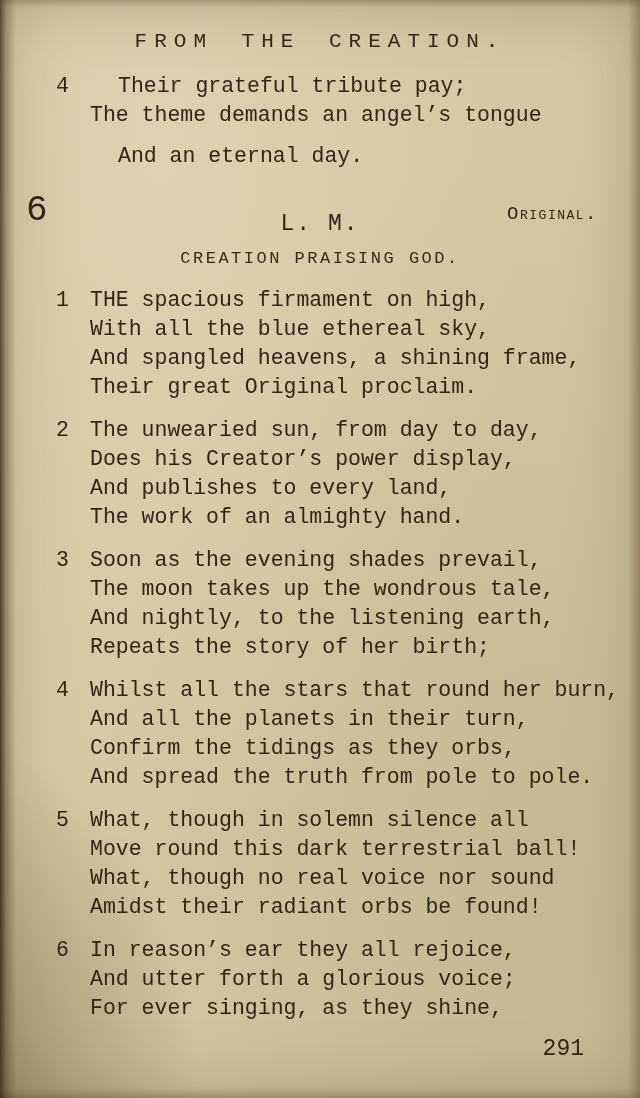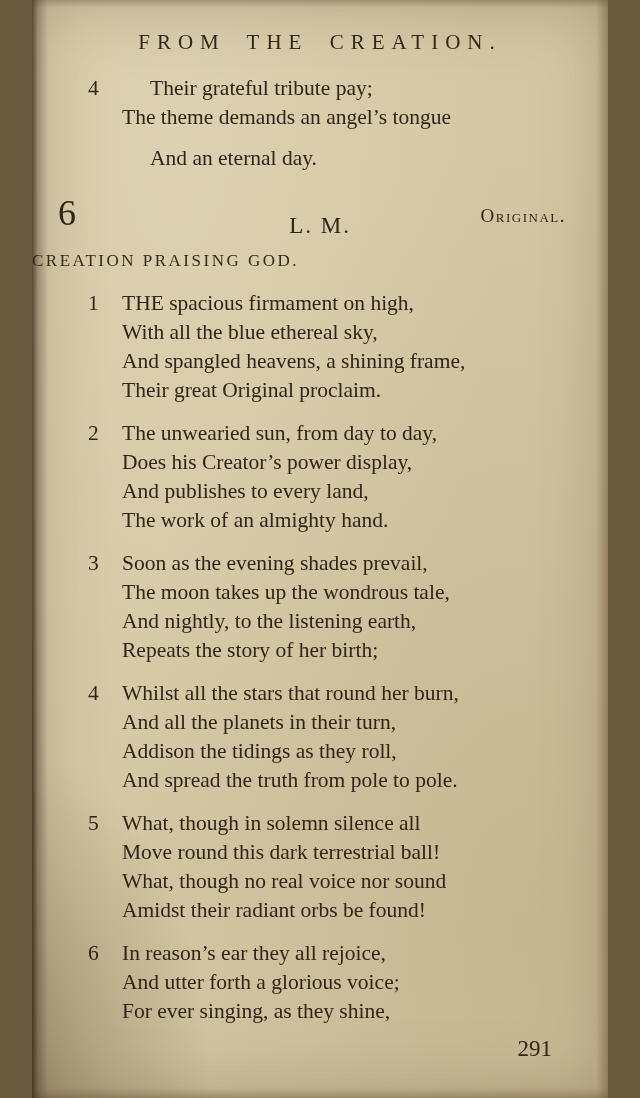--- a/index.html
+++ b/index.html
@@ -1,32 +1,32 @@
 <!DOCTYPE html>
 <html><head>
 <meta charset="utf-8">
 <style>
   html, body { margin: 0; padding: 0; background: #6b5b3e; }
   .page {
     position: relative;
-    width: 576px;
+    width: 640px;
     height: 1098px;
     margin: 0 auto;
     overflow: hidden;
     background-color: #d4c7a3;
     background-image:
       radial-gradient(ellipse at 25% 12%, rgba(255,250,235,0.20), transparent 55%),
       radial-gradient(ellipse at 85% 85%, rgba(125,100,60,0.16), transparent 60%),
       radial-gradient(ellipse at 0% 100%, rgba(70,52,28,0.35), transparent 22%),
       linear-gradient(90deg, rgba(52,38,20,0.9) 0px, rgba(52,38,20,0.35) 6px, rgba(52,38,20,0) 16px),
       linear-gradient(270deg, rgba(110,90,55,0.5) 0px, rgba(110,90,55,0) 12px),
       linear-gradient(180deg, rgba(80,62,34,0.35) 0px, rgba(80,62,34,0) 8px),
       linear-gradient(0deg, rgba(80,62,34,0.30) 0px, rgba(80,62,34,0) 10px);
     box-shadow: inset 0 0 70px rgba(95,75,42,0.35);
-    font-family: Liberation Serif, serif;
+    font-family: Liberation Mono, monospace;
     color: #2f2518;
   }
   .running-head {
     padding-top: 30px;
     text-align: center;
     font-size: 21px;
     letter-spacing: 7px;
     word-spacing: 9px;
     color: #33291a;
   }
@@ -66,20 +66,21 @@
   }
   .hymn-author {
     position: absolute;
     right: 42px;
     top: 14px;
     font-size: 19px;
     font-variant: small-caps;
     letter-spacing: 1.5px;
   }
   .hymn-title {
+    text-align: center;
     font-size: 17px;
     letter-spacing: 2.5px;
     margin-top: 8px;
     margin-bottom: 18px;
     color: #342a1b;
   }
   .hymn-verses .verse { margin-bottom: 14px; }
   .page-number {
     position: absolute;
     right: 56px;
@@ -143,21 +144,21 @@
       <div class="vline">And nightly, to the listening earth,</div>
       <div class="vline">Repeats the story of her birth;</div>
     </div>
 
     <div class="verse">
       <div class="vline">
         <span class="vnum">4</span>
         <span>Whilst all the stars that round her burn,</span>
       </div>
       <div class="vline">And all the planets in their turn,</div>
-      <div class="vline">Addison the tidings as they roll,</div>
+      <div class="vline">Confirm the tidings as they orbs,</div>
       <div class="vline">And spread the truth from pole to pole.</div>
     </div>
 
     <div class="verse">
       <div class="vline">
         <span class="vnum">5</span>
         <span>What, though in solemn silence all</span>
       </div>
       <div class="vline">Move round this dark terrestrial ball!</div>
       <div class="vline">What, though no real voice nor sound</div>

